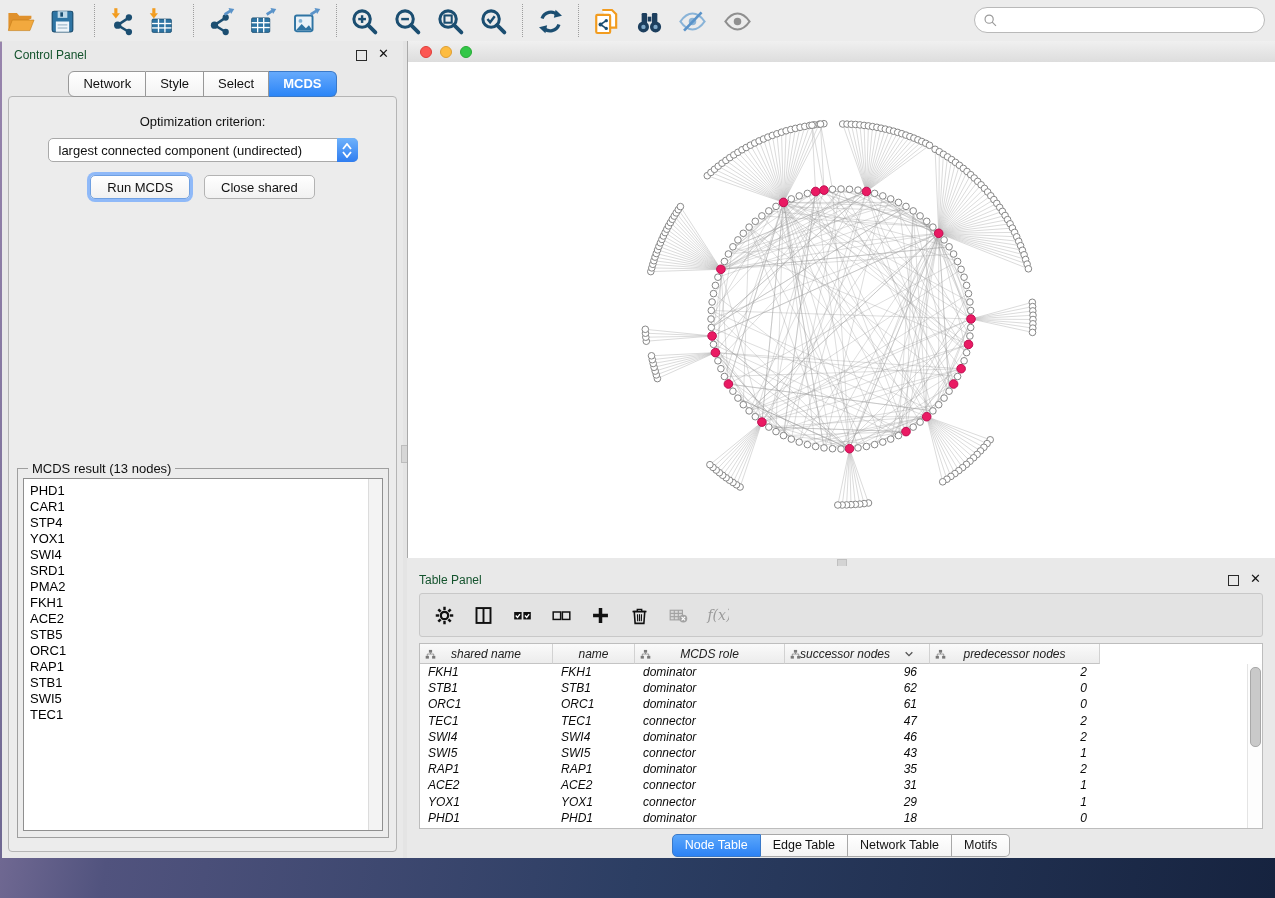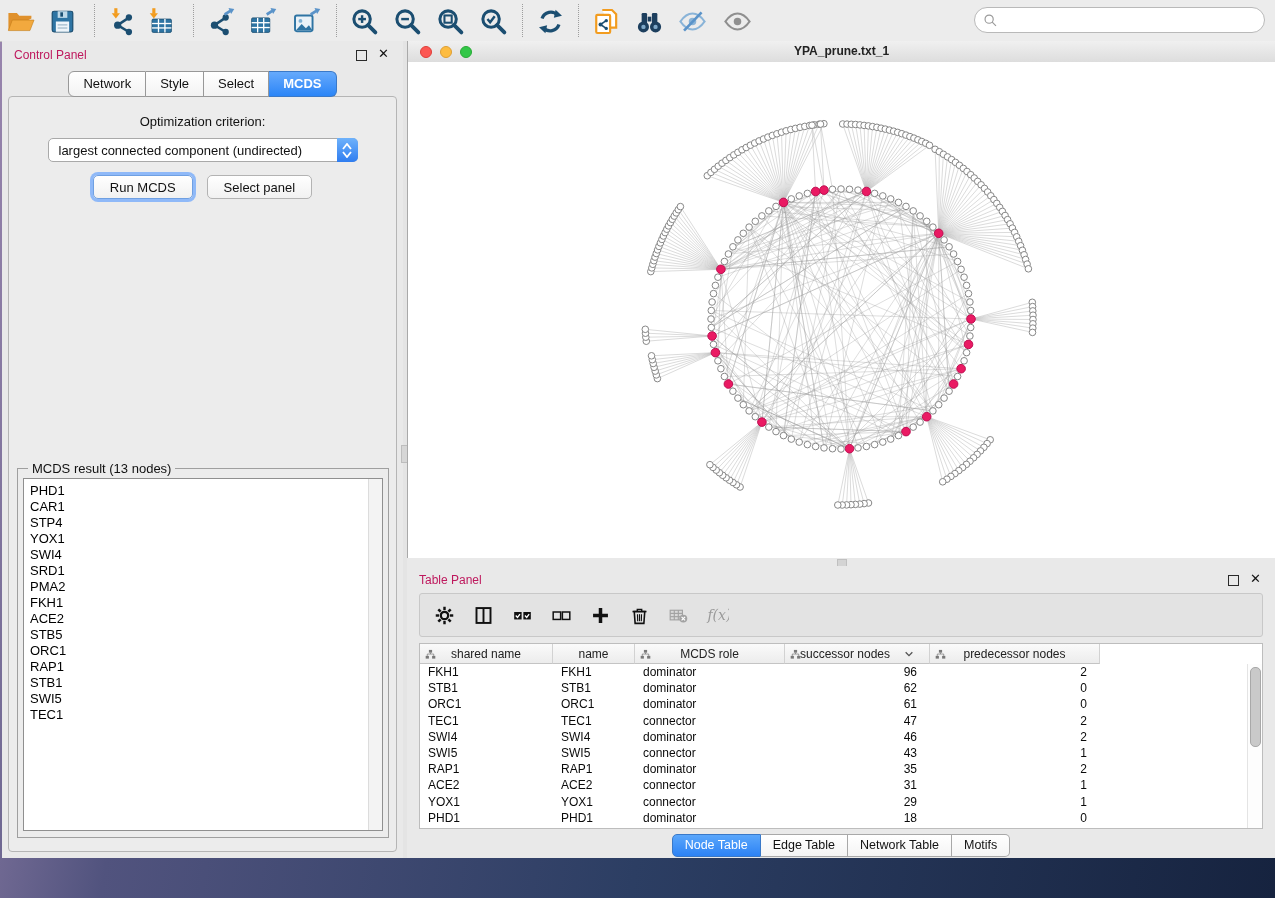--- a/index.html
+++ b/index.html
@@ -17,21 +17,21 @@
   .search-box{position:absolute;right:10px;top:7px;width:291px;height:26px;background:#fff;
               border:1px solid #b9b9b9;border-radius:13px;display:flex;align-items:center;padding-left:8px;box-sizing:border-box;}
   .search-box svg{width:15px;height:15px;flex:0 0 auto;}
   .search-box input{border:none;outline:none;background:transparent;flex:1;font-size:13px;
                     font-family:inherit;margin-left:4px;height:20px;}
   
   .main{position:absolute;left:2px;top:41px;width:1273px;height:817px;}
   
   .control-panel{position:absolute;left:0;top:0;width:401px;height:817px;background:#e9e9e9;}
   .panel-head{position:relative;height:26px;}
-  .panel-title{position:absolute;left:12px;top:7px;font-size:12px;color:#be185d;}
+  .panel-title{position:absolute;left:12px;top:7px;font-size:12px;color:#14532d;}
   .float-icon{position:absolute;right:36px;top:9px;width:9px;height:9px;border:1.6px solid #2a2a2a;cursor:pointer;}
   .close-icon{position:absolute;right:14px;top:5px;font-size:13px;font-weight:700;color:#111;cursor:pointer;}
   .seg-tabs{display:flex;justify-content:center;margin-top:4px;position:relative;z-index:2;}
   .seg{padding:4px 14px 5px;background:linear-gradient(#ffffff,#f3f3f3);border:1px solid #989898;
        border-left-width:0;font-size:13px;color:#111;cursor:pointer;}
   .seg:first-child{border-left-width:1px;border-radius:6px 0 0 6px;text-align:center;}
   .seg:last-child{border-radius:0 6px 6px 0;font-weight:bold;}
   .seg.active{background:linear-gradient(#66aafc,#2b85f7);color:#fff;border-color:#3a79c8;}
   .panel-card{position:absolute;left:6px;right:6px;top:55px;bottom:6px;background:#ececec;
               border:1px solid #b5b5b5;border-radius:4px;}
@@ -81,21 +81,21 @@
   
   .table-panel{position:absolute;left:0;top:525px;width:868px;height:292px;background:#e9e9e9;}
   .table-toolbar{position:absolute;left:12px;top:27px;width:844px;height:44px;background:#e3e3e3;
                  border:1px solid #c8c8c8;border-radius:3px;box-sizing:border-box;display:flex;
                  align-items:center;padding-left:12px;gap:15px;}
   .ttbtn{width:24px;height:24px;display:flex;align-items:center;justify-content:center;cursor:pointer;}
   .ttbtn.disabled{cursor:default;}
   .ttbtn svg{width:21px;height:21px;}
   .ttbtn.fx svg{width:34px;}
   .table-wrap{position:absolute;left:12px;top:77px;width:844px;height:186px;background:#fff;
-              border:1px solid #bdbdbd;box-sizing:border-box;overflow:hidden;}
+              border:1px solid #bdbdbd;box-sizing:border-box;overflow:hidden;font-style:italic;}
   .thead{position:absolute;left:0;top:0;right:0;height:20px;display:flex;}
   .th{position:relative;height:20px;background:linear-gradient(#fafafa,#ececec);
       border-right:1px solid #d2d2d2;border-bottom:1px solid #c4c4c4;box-sizing:border-box;
       display:flex;align-items:center;justify-content:center;font-size:12px;color:#222;cursor:pointer;}
   .th .colicon{position:absolute;left:5px;top:5px;width:11px;height:11px;}
   .th .sort{margin-left:14px;width:10px;height:10px;}
   .tbody{position:absolute;left:0;top:20px;right:0;bottom:0;}
   .tr{display:flex;height:16.2px;}
   .td{font-size:12px;color:#0a0a0a;box-sizing:border-box;padding-left:8px;line-height:16.2px;
       white-space:nowrap;overflow:hidden;}
@@ -319,21 +319,21 @@
             <svg viewBox="0 0 10 7">
                 <path d="M1 6l4-5 4 5" fill="none" stroke="#fff" stroke-width="1.8"></path>
               </svg>
             <svg viewBox="0 0 10 7">
                 <path d="M1 1l4 5 4-5" fill="none" stroke="#fff" stroke-width="1.8"></path>
               </svg>
           </span>
         </div>
         <div class="btn-row">
           <button class="mac-btn focus">Run MCDS</button>
-          <button class="mac-btn">Select panel</button>
+          <button class="mac-btn">Close shared</button>
         </div>
         <div class="result-group">
           <span class="group-legend">MCDS result (13 nodes)</span>
           <div class="result-list" id="result-list">
               <div class="result-item">PHD1</div>
               <div class="result-item">CAR1</div>
               <div class="result-item">STP4</div>
               <div class="result-item">YOX1</div>
               <div class="result-item">SWI4</div>
               <div class="result-item">SRD1</div>
@@ -354,21 +354,20 @@
     <div class="v-splitter">
         <div class="grip"></div>
       </div>
 
     <div class="right-col">
       <div class="network-window">
         <div class="net-titlebar">
           <span class="light red"></span>
           <span class="light yellow"></span>
           <span class="light green"></span>
-          <span class="net-title">YPA_prune.txt_1</span>
         </div>
         <div class="net-canvas">
           <svg id="graph-svg" width="868" height="496" viewBox="0 0 868 496">
               <g>
                 <line x1="375.5" y1="140.4" x2="424.5" y2="386.7" class="ch"></line>
                 <line x1="375.5" y1="140.4" x2="416.0" y2="385.9" class="ch"></line>
                 <line x1="375.5" y1="140.4" x2="353.9" y2="360.1" class="ch"></line>
                 <line x1="375.5" y1="140.4" x2="368.0" y2="369.6" class="ch"></line>
                 <line x1="375.5" y1="140.4" x2="324.9" y2="184.8" class="ch"></line>
                 <line x1="375.5" y1="140.4" x2="407.6" y2="384.5" class="ch"></line>

